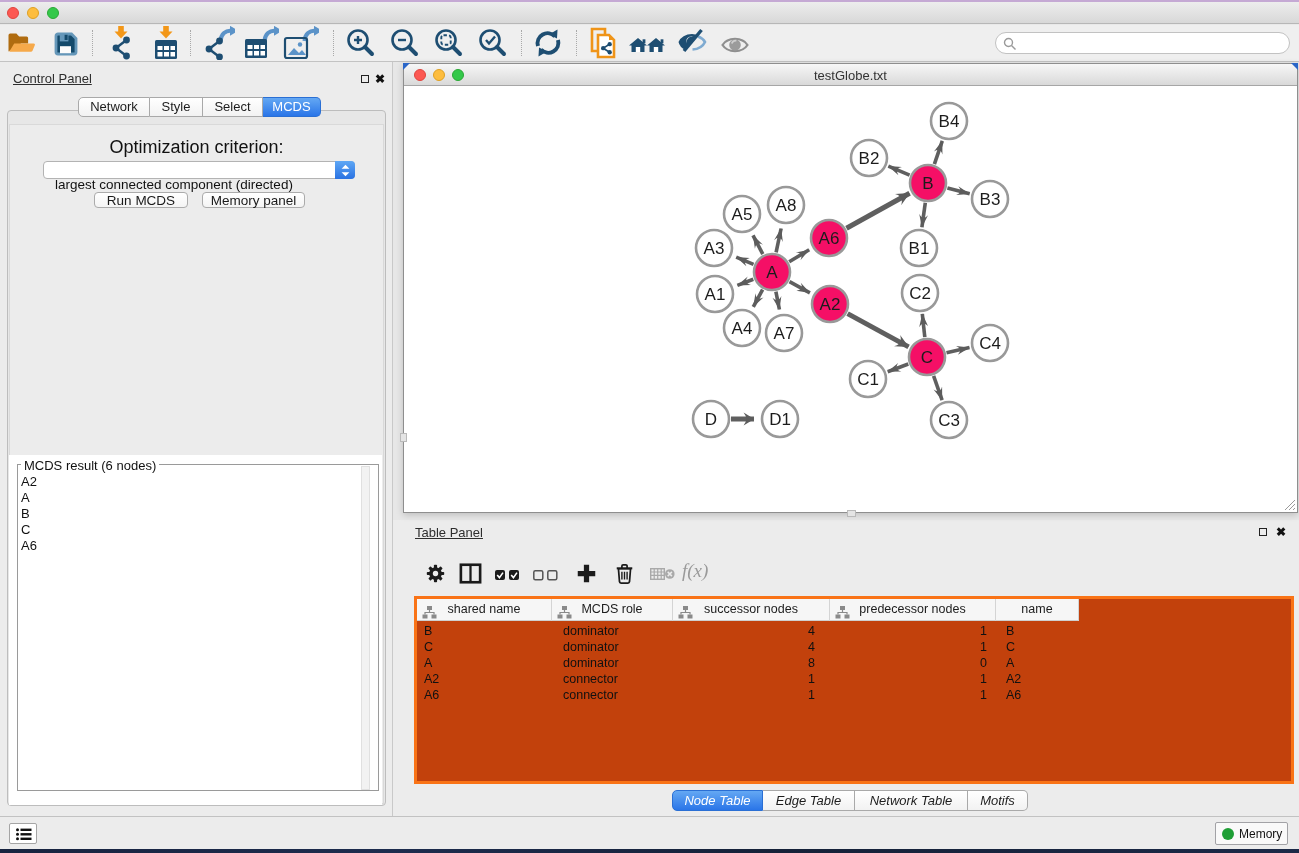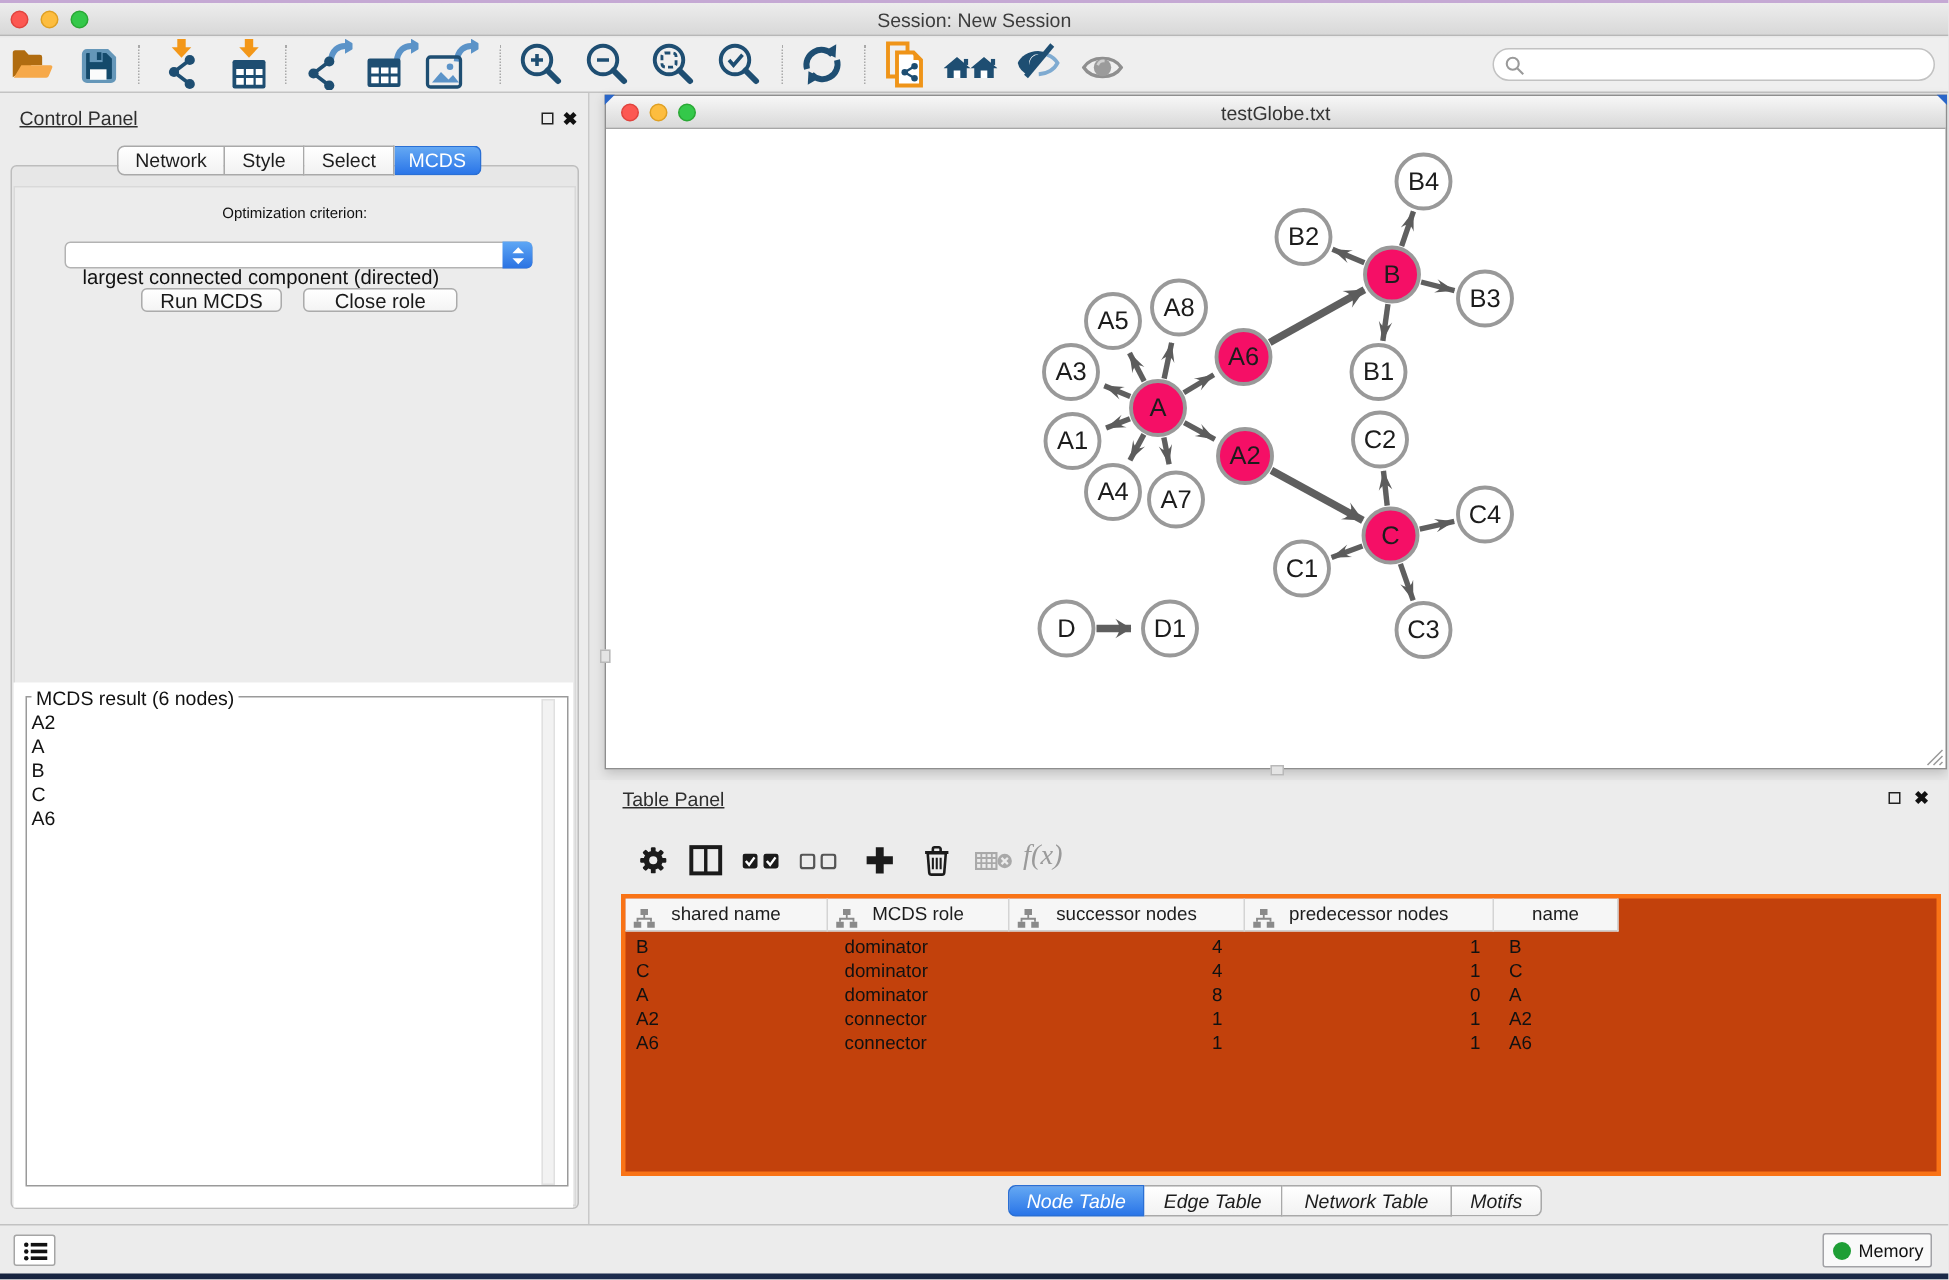--- a/index.html
+++ b/index.html
@@ -13,21 +13,20 @@
 .seg{position:absolute;top:97px;height:20px;border:1px solid #a9a9a9;background:linear-gradient(#ffffff,#f2f2f2);font-size:13px;color:#1d1d1d;text-align:center;line-height:18px;border-left:none;}
 .btn{position:absolute;background:linear-gradient(#ffffff,#f4f4f4);border:1px solid #ababab;border-radius:4px;font-size:13.5px;color:#1a1a1a;text-align:center;}
 .btab{position:absolute;top:790px;height:21px;border:1px solid #a9a9a9;background:linear-gradient(#ffffff,#f2f2f2);font-size:13px;color:#1d1d1d;text-align:center;line-height:19px;border-left:none;font-style:italic;}
 
 </style></head><body>
 <div class="abs" style="left:0;top:0;width:1299px;height:2px;background:#c5a9d4"></div>
 <div class="abs" style="left:0;top:2px;width:1299px;height:22px;background:linear-gradient(#ededed,#d8d8d8);border-bottom:1px solid #b7b7b7">
 <span class="tl" style="position:absolute;left:7px;top:5px;background:#fc5852;border:0.5px solid #e0443e"></span>
 <span class="tl" style="position:absolute;left:27px;top:5px;background:#fdbd3f;border:0.5px solid #dfa023"></span>
 <span class="tl" style="position:absolute;left:47px;top:5px;background:#34c84a;border:0.5px solid #2aa835"></span>
-<div style="text-align:center;font-size:13px;color:#3c3c3c;padding-top:4px">Session: New Session</div>
   </div>
 <div class="abs" style="left:0;top:25px;width:1299px;height:37px;background:#efefef;border-bottom:1px solid #c3c3c3"></div>
 <div class="sep" style="left:92px"></div>
 <div class="sep" style="left:190px"></div>
 <div class="sep" style="left:333px"></div>
 <div class="sep" style="left:521px"></div>
 <div class="sep" style="left:576px"></div>
 <div class="abs" style="left:8px;top:33px"><svg width="28" height="20" viewBox="0 0 28 20">
 <path d="M0.5 18.5 V2.2 a1.7 1.7 0 0 1 1.7 -1.7 h6.2 l2.7 3 h7.5 a1.5 1.5 0 0 1 1.5 1.5 v5.5 h-7 Z" fill="#b06c10"></path>
 <path d="M6.2 10.5 h19.5 a1.2 1.2 0 0 1 1.1 1.7 l-2.3 5.5 a1.8 1.8 0 0 1 -1.7 1.1 H1.2 Z" fill="#f6a94a"></path>
@@ -170,31 +169,31 @@
 <div class="abs" style="left:0;top:62px;width:393px;height:754px;background:#ececec;border-right:1px solid #c9c9c9"></div>
 <div class="abs phdr" style="left:13px;top:71px">Control Panel</div>
 <div class="sqico" style="left:361px;top:75px"></div>
 <div class="xico" style="left:375px;top:74px">✖</div>
 <div class="abs" style="left:7px;top:110px;width:379px;height:696px;background:#e7e7e7;border:1px solid #bdbdbd;border-radius:4px"></div>
 <div class="abs" style="left:9px;top:124px;width:375px;height:680px;background:#ececec;border:1px solid #d9d9d9"></div>
 <div class="seg" style="left:78px;width:72px;border-left:1px solid #a9a9a9;border-radius:5px 0 0 5px;">Network</div>
 <div class="seg" style="left:150px;width:53px;">Style</div>
 <div class="seg" style="left:203px;width:60px;">Select</div>
 <div class="seg" style="left:263px;width:58px;border-radius:0 5px 5px 0;background:linear-gradient(#64a8f3,#2a75e8);color:#fff;border-color:#2a6fd4;">MCDS</div>
-<div class="abs" style="left:0;top:137px;width:393px;text-align:center;font-size:10px;color:#111">Optimization criterion:</div>
+<div class="abs" style="left:0;top:137px;width:393px;text-align:center;font-size:18px;color:#111">Optimization criterion:</div>
 <div class="abs" style="left:43px;top:161px;width:312px;height:18px;background:#fff;border:1px solid #b3b3b3;border-radius:4px">
 <div style="position:absolute;left:11px;top:15px;font-size:13.5px;color:#111">largest connected component (directed)</div>
 <div style="position:absolute;right:-1px;top:-1px;width:20px;height:18px;background:linear-gradient(#5ea7f5,#2a72e2);border-radius:0 4px 4px 0;">
 <svg width="13" height="15" viewBox="0 0 13 15" style="position:absolute;left:3.5px;top:1.5px">
         <path d="M2.6 5.8 L6.5 1.8 L10.4 5.8 Z M2.6 9.2 L6.5 13.2 L10.4 9.2 Z" fill="#fff"></path>
       </svg>
     </div>
   </div>
 <div class="btn" style="left:94px;top:192px;width:94px;height:16px;line-height:15px">Run MCDS</div>
-<div class="btn" style="left:202px;top:192px;width:103px;height:16px;line-height:15px">Close role</div>
+<div class="btn" style="left:202px;top:192px;width:103px;height:16px;line-height:15px">Memory panel</div>
 <div class="abs" style="left:9px;top:455px;width:373px;height:350px;background:#fff"></div>
 <div class="abs" style="left:17px;top:464px;width:362px;height:327px;border:1px solid #9a9a9a"></div>
 <div class="abs" style="left:21px;top:458px;background:#fff;padding:0 3px;font-size:13px;color:#111">MCDS result (6 nodes)</div>
 <div class="abs" style="left:21px;top:474px;font-size:13px;color:#111;line-height:16px">A2<br>A<br>B<br>C<br>A6</div>
 <div class="abs" style="left:361px;top:466px;width:9px;height:324px;background:#f2f2f2;border:1px solid #e0e0e0"></div>
 <div class="abs" style="left:403px;top:63px;width:895px;height:450px;background:#fff;border:1px solid #8e8e8e;box-shadow:0 2px 7px rgba(0,0,0,0.18)">
 <div style="position:absolute;left:0;top:0;width:100%;height:22px;background:linear-gradient(#f7f7f7,#d9d9d9);border-bottom:1px solid #a6a6a6">
 <span class="tl" style="position:absolute;left:10px;top:5px;background:#fc5852;border:0.5px solid #e0443e"></span>
 <span class="tl" style="position:absolute;left:29px;top:5px;background:#fdbd3f;border:0.5px solid #dfa023"></span>
 <span class="tl" style="position:absolute;left:48px;top:5px;background:#34c84a;border:0.5px solid #2aa835"></span>

